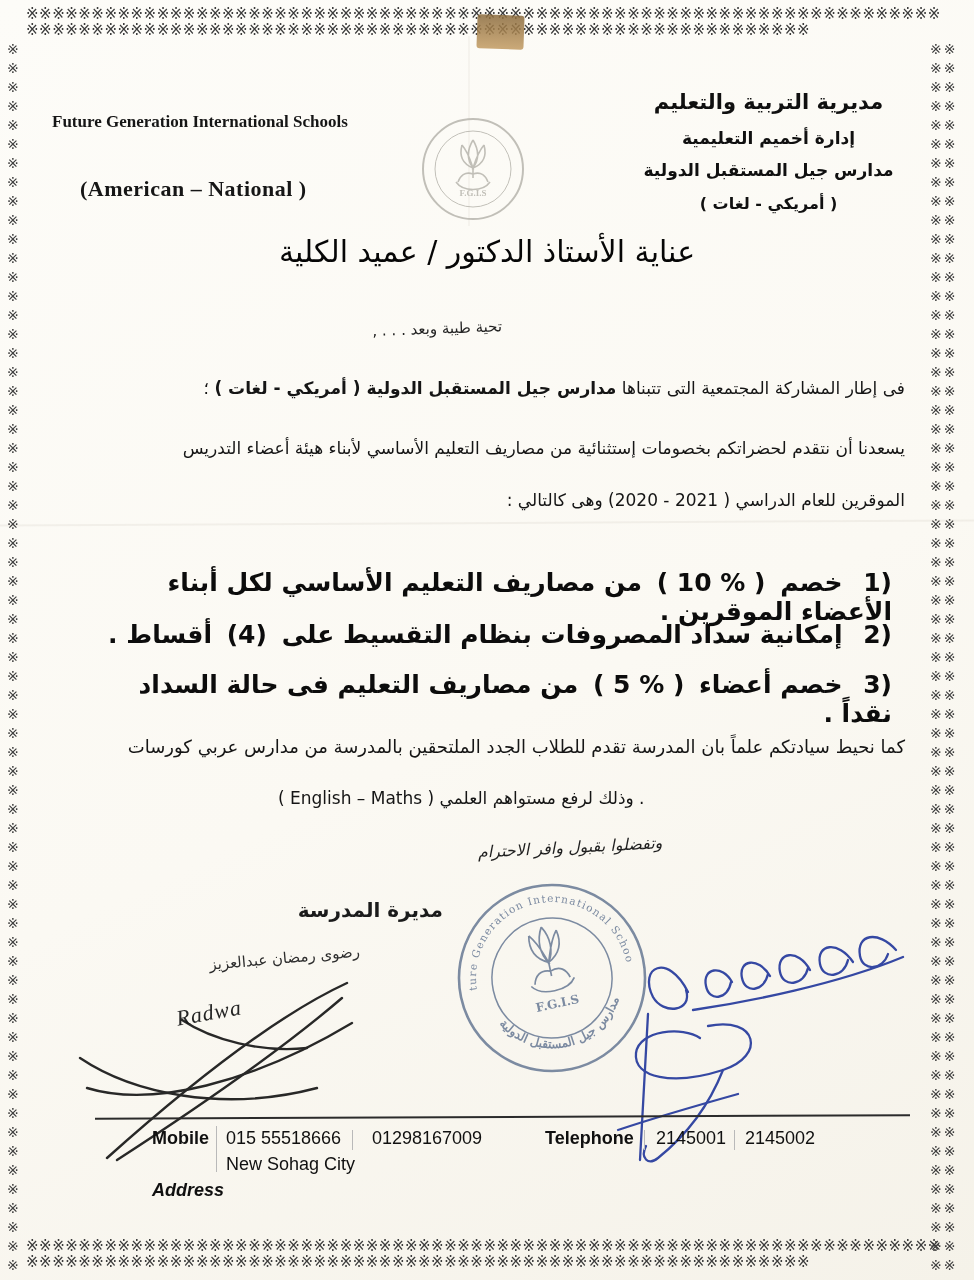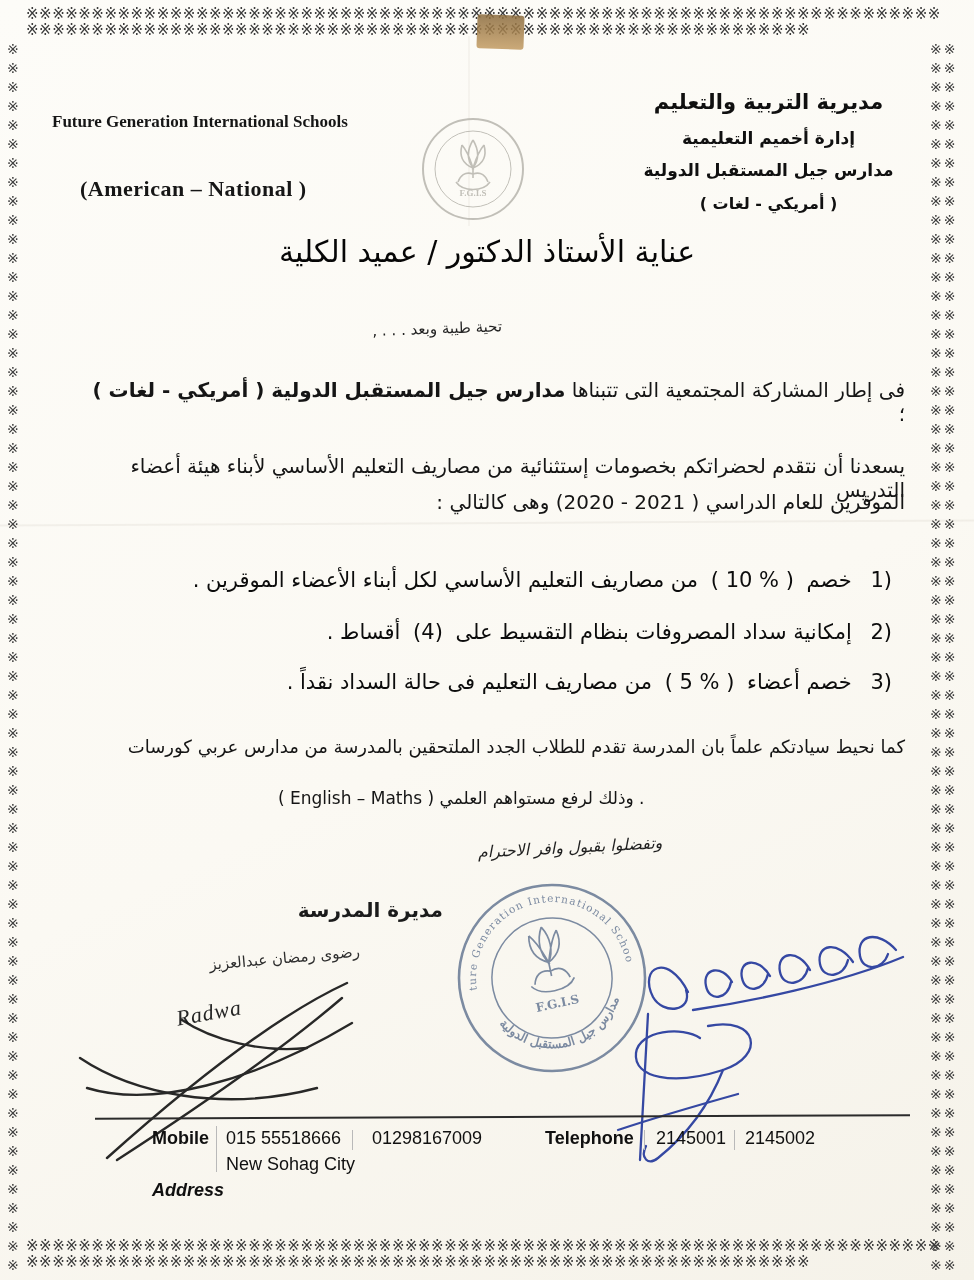--- a/index.html
+++ b/index.html
@@ -37,28 +37,28 @@
   .hdr-ar { left:616px; width:305px; text-align:center; color:#101010; }
   .hdr-ar1 { top:90px;  font-size:21px; font-weight:bold; }
   .hdr-ar2 { top:128px; font-size:17px; font-weight:bold; }
   .hdr-ar3 { top:160px; font-size:17px; font-weight:bold; }
   .hdr-ar4 { top:194px; font-size:16px; font-weight:bold; }
 
   .title { left:60px; top:234px; width:854px; text-align:center; font-size:30px; font-weight:normal; color:#060606; }
 
   .greeting { left:352px; top:320px; width:150px; font-size:15px; text-align:right; transform:rotate(-2deg); color:#222; }
 
-  .bodyline { left:80px; width:825px; text-align:right; font-size:20px; color:#151515; }
+  .bodyline { left:80px; width:825px; text-align:right; font-size:17px; color:#151515; }
   .line1 { top:378px; }
-  .line2 { top:454px; }
+  .line2 { top:438px; }
   .line3 { top:490px; }
   .bold  { font-weight:bold; }
   .ltr   { direction:ltr; unicode-bidi:isolate; }
 
-  .item { left:80px; width:812px; text-align:right; font-size:21px; font-weight:normal; color:#0c0c0c; }
+  .item { left:80px; width:812px; text-align:right; font-size:25px; font-weight:bold; color:#0c0c0c; }
   .item .num { margin-left:12px; }
   .item .paren { margin:0 6px; }
   .item1 { top:568px; }
   .item2 { top:620px; }
   .item3 { top:670px; }
 
   .note1 { top:736px; font-size:18px; }
   .note2 { left:278px; top:788px; direction:ltr; font-size:17px; color:#151515; }
 
   .closing { left:445px; top:838px; width:250px; text-align:center; font-size:16px; font-style:italic;

